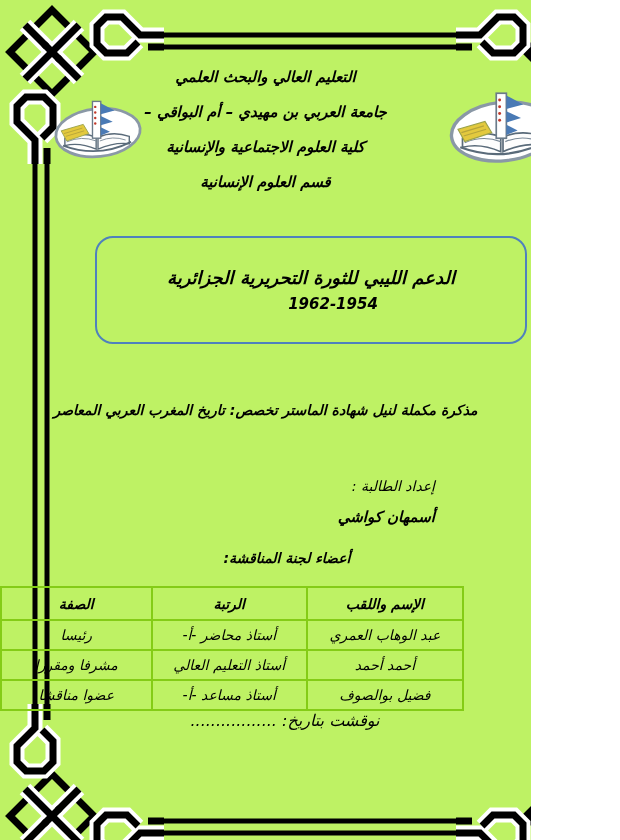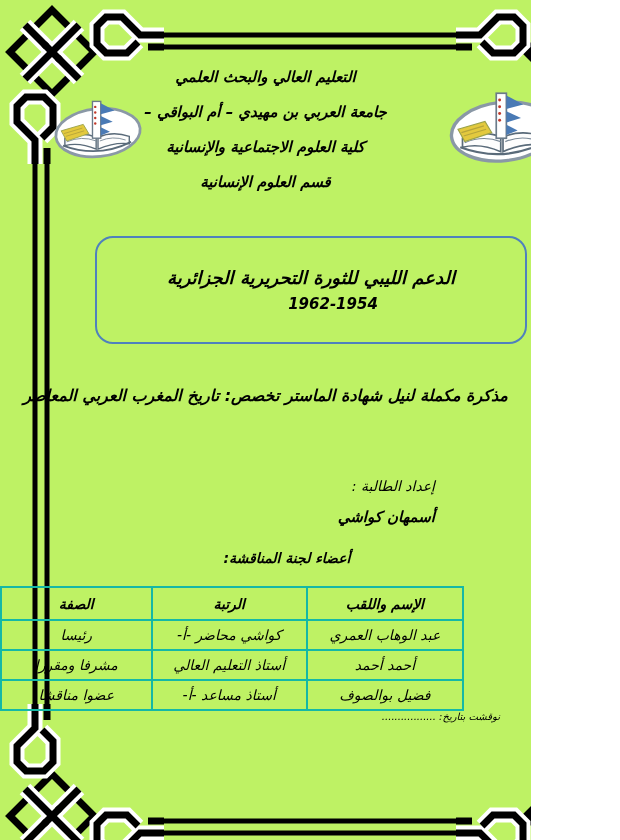--- a/index.html
+++ b/index.html
@@ -21,38 +21,38 @@
 
   .title-box{
     position:absolute;left:95px;top:236px;width:428px;height:104px;
     border:2px solid #4f81bd;border-radius:18px;
     display:flex;flex-direction:column;justify-content:center;align-items:center;gap:7px;
     direction:rtl;
   }
   .title-line{font-weight:bold;font-size:18px;}
   .title-years{font-weight:bold;font-size:15px;direction:ltr;unicode-bidi:bidi-override;margin-left:44px;}
 
-  .subtitle{position:absolute;top:386px;left:0;right:0;text-align:center;font-weight:bold;font-size:16px;direction:rtl;}
+  .subtitle{position:absolute;top:402px;left:0;right:0;text-align:center;font-weight:bold;font-size:14px;direction:rtl;}
 
   .prep-student{position:absolute;top:478px;right:96px;direction:rtl;text-align:right;font-size:14px;}
   .prep-super{position:absolute;top:478px;right:430px;direction:rtl;text-align:right;font-size:14px;white-space:nowrap;}
   .prep-name{margin-top:14px;font-weight:bold;font-size:15px;}
 
   .committee-heading{position:absolute;top:550px;left:0;right:0;text-align:center;font-weight:bold;font-size:14px;direction:rtl;padding-left:43px;}
 
   table.committee{
     position:absolute;top:586px;right:67px;direction:rtl;
     border-collapse:collapse;font-size:14px;table-layout:fixed;
   }
-  table.committee th,table.committee td{border:2px solid #14b8a6;text-align:center;padding:0;}
+  table.committee th,table.committee td{border:2px solid #84cc16;text-align:center;padding:0;}
   table.committee th{height:31px;font-weight:bold;font-size:14px;}
   table.committee td{height:28px;font-weight:normal;}
   .col-name{width:162px;margin-left:40px;}.col-rank{width:162px;}.col-role{width:157px;}
 
-  .discussion{position:absolute;top:711px;left:70px;width:430px;direction:rtl;text-align:right;font-size:10px;}
+  .discussion{position:absolute;top:711px;left:70px;width:430px;direction:rtl;text-align:center;font-size:16px;}
 
   .year{position:absolute;top:749px;right:112px;direction:rtl;font-weight:bold;font-size:15px;white-space:nowrap;}
   .year .num{font-family:"Liberation Serif","DejaVu Serif",serif;font-size:17px;font-weight:bold;direction:ltr;unicode-bidi:bidi-override;padding-right:4px;}
 </style>
 </head>
 <body>
 
 <div class="page">
 
   <svg class="frame" width="620" height="840" viewBox="0 0 620 840" aria-hidden="true">
@@ -135,21 +135,21 @@
 
   <table class="committee">
     <tbody>
         <tr>
       <th class="col-name">الإسم واللقب</th>
       <th class="col-rank">الرتبة</th>
       <th class="col-role">الصفة</th>
     </tr>
     <tr>
       <td>عبد الوهاب العمري</td>
-      <td>كواشي محاضر  -أ-</td>
+      <td>أستاذ محاضر  -أ-</td>
       <td>رئيسا</td>
     </tr>
     <tr>
       <td>أحمد أحمد</td>
       <td>أستاذ التعليم العالي</td>
       <td>مشرفا ومقررا</td>
     </tr>
     <tr>
       <td>فضيل بوالصوف</td>
       <td>أستاذ مساعد  -أ-</td>

